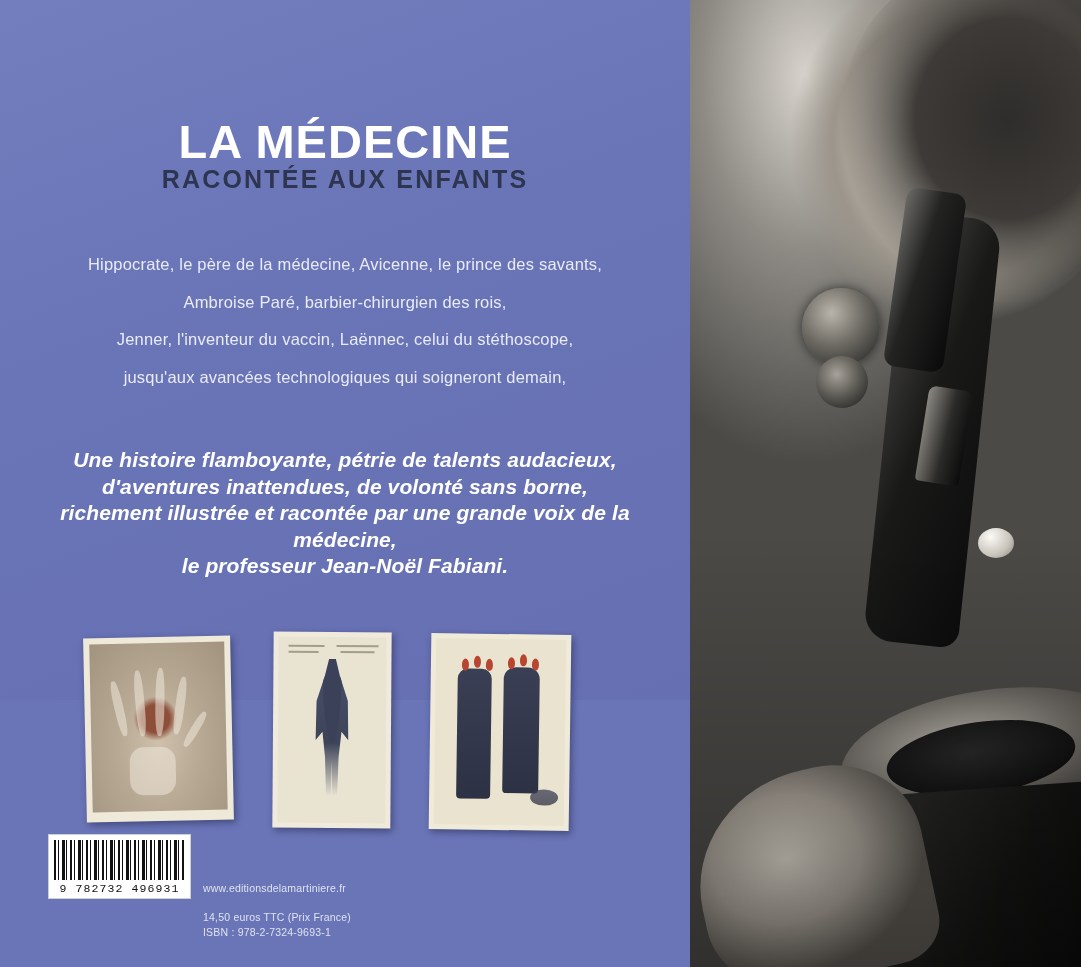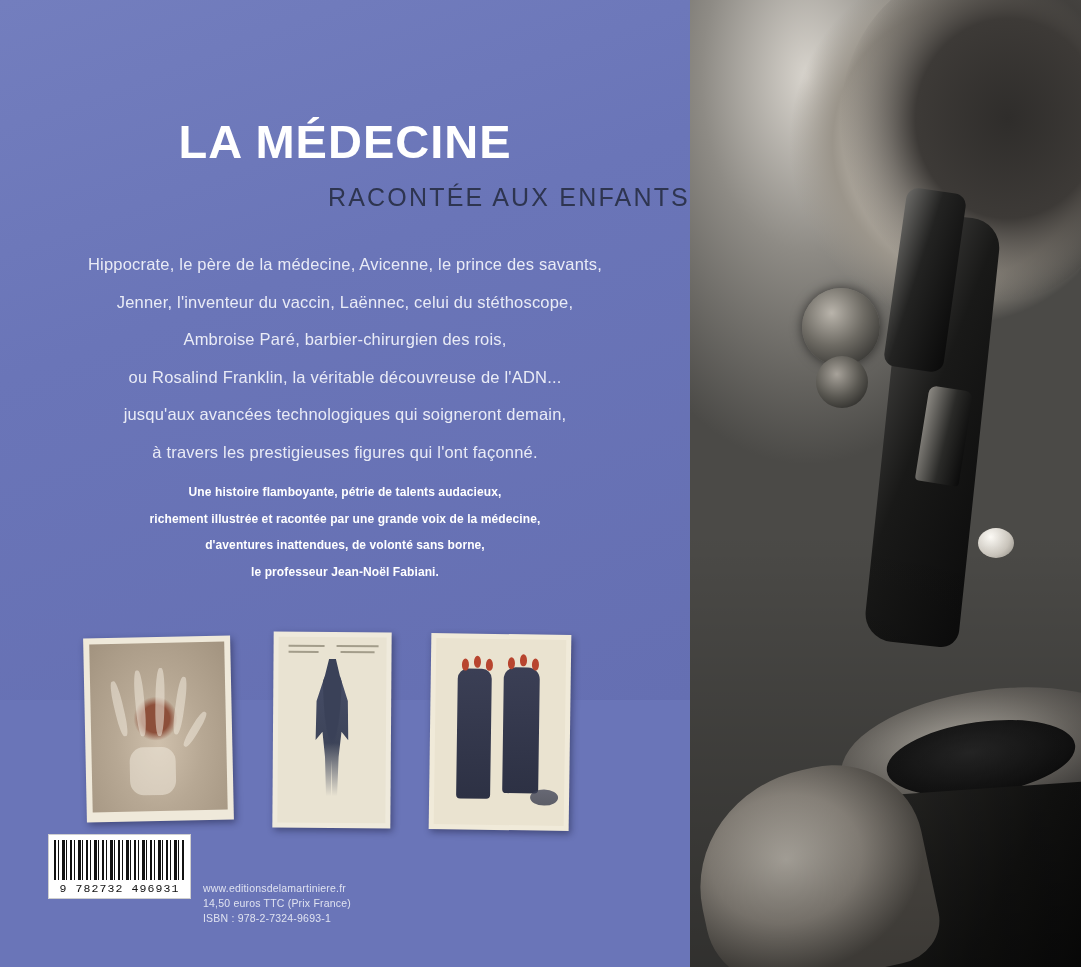--- a/index.html
+++ b/index.html
@@ -41,52 +41,51 @@
 
   .main-title {
     font-size: 47px;
     line-height: 1;
     font-weight: bold;
     color: #ffffff;
     letter-spacing: 1px;
   }
 
   .subtitle {
-    margin-top: 18px;
     font-size: 25px;
-    font-weight: normal;
+    font-weight: bold;
     color: #2e3550;
     letter-spacing: 2.2px;
-    text-align: right;
   }
 
   .blurb {
     position: absolute;
     left: 45px;
     top: 240px;
     width: 600px;
     text-align: center;
     color: #e9ebf6;
     font-size: 16.5px;
     line-height: 25.5px;
     letter-spacing: 0.2px;
   }
   .blurb p { margin: 12px; }
 
   .highlight {
     position: absolute;
     left: 25px;
-    top: 479px;
+    top: 447px;
     width: 640px;
     text-align: center;
     color: #ffffff;
-    font-size: 12px;
+    font-size: 21px;
     font-weight: bold;
     line-height: 26.5px;
     letter-spacing: 0.1px;
+    font-style: italic;
   }
   .highlight p { margin: 0; }
 
   
   .thumbs {
     position: absolute;
     left: 85px;
     top: 632px;
     width: 500px;
     height: 200px;
@@ -201,21 +200,21 @@
 
   .imprint {
     position: absolute;
     left: 203px;
     top: 881px;
     color: #dfe2f0;
     font-size: 10.5px;
     line-height: 15px;
     letter-spacing: .2px;
   }
-  .imprint .site { }
+  .imprint .site { margin-bottom: 14px; }
 
   
   .photo {
     position: absolute;
     left: 690px;
     top: 0;
     width: 391px;
     height: 967px;
     overflow: hidden;
     background: #3a3a3a;
@@ -334,31 +333,29 @@
 
   <div class="text-panel">
 
     <div class="title-block">
       <div class="main-title">LA MÉDECINE</div>
       <div class="subtitle">RACONTÉE AUX ENFANTS</div>
     </div>
 
     <div class="blurb">
       <p>Hippocrate, le père de la médecine, Avicenne, le prince des savants,</p>
+      <p>Ambroise Paré, barbier-chirurgien des rois,</p>
       <p>Jenner, l'inventeur du vaccin, Laënnec, celui du stéthoscope,</p>
-      <p>Ambroise Paré, barbier-chirurgien des rois,</p>
-      <p>ou Rosalind Franklin, la véritable découvreuse de l'ADN...</p>
       <p>jusqu'aux avancées technologiques qui soigneront demain,</p>
-      <p>à travers les prestigieuses figures qui l'ont façonné.</p>
     </div>
 
     <div class="highlight">
       <p>Une histoire flamboyante, pétrie de talents audacieux,</p>
+      <p>d'aventures inattendues, de volonté sans borne,</p>
       <p>richement illustrée et racontée par une grande voix de la médecine,</p>
-      <p>d'aventures inattendues, de volonté sans borne,</p>
       <p>le professeur Jean-Noël Fabiani.</p>
     </div>
 
     <div class="thumbs">
 
       <div class="thumb thumb-1">
         <div class="plate">
           <div class="bone" style="left:18%;top:22%;width:9px;height:56px;transform:rotate(-12deg);"></div>
           <div class="bone" style="left:33%;top:16%;width:9px;height:66px;transform:rotate(-4deg);"></div>
           <div class="bone" style="left:48%;top:15%;width:9px;height:68px;transform:rotate(2deg);"></div>

